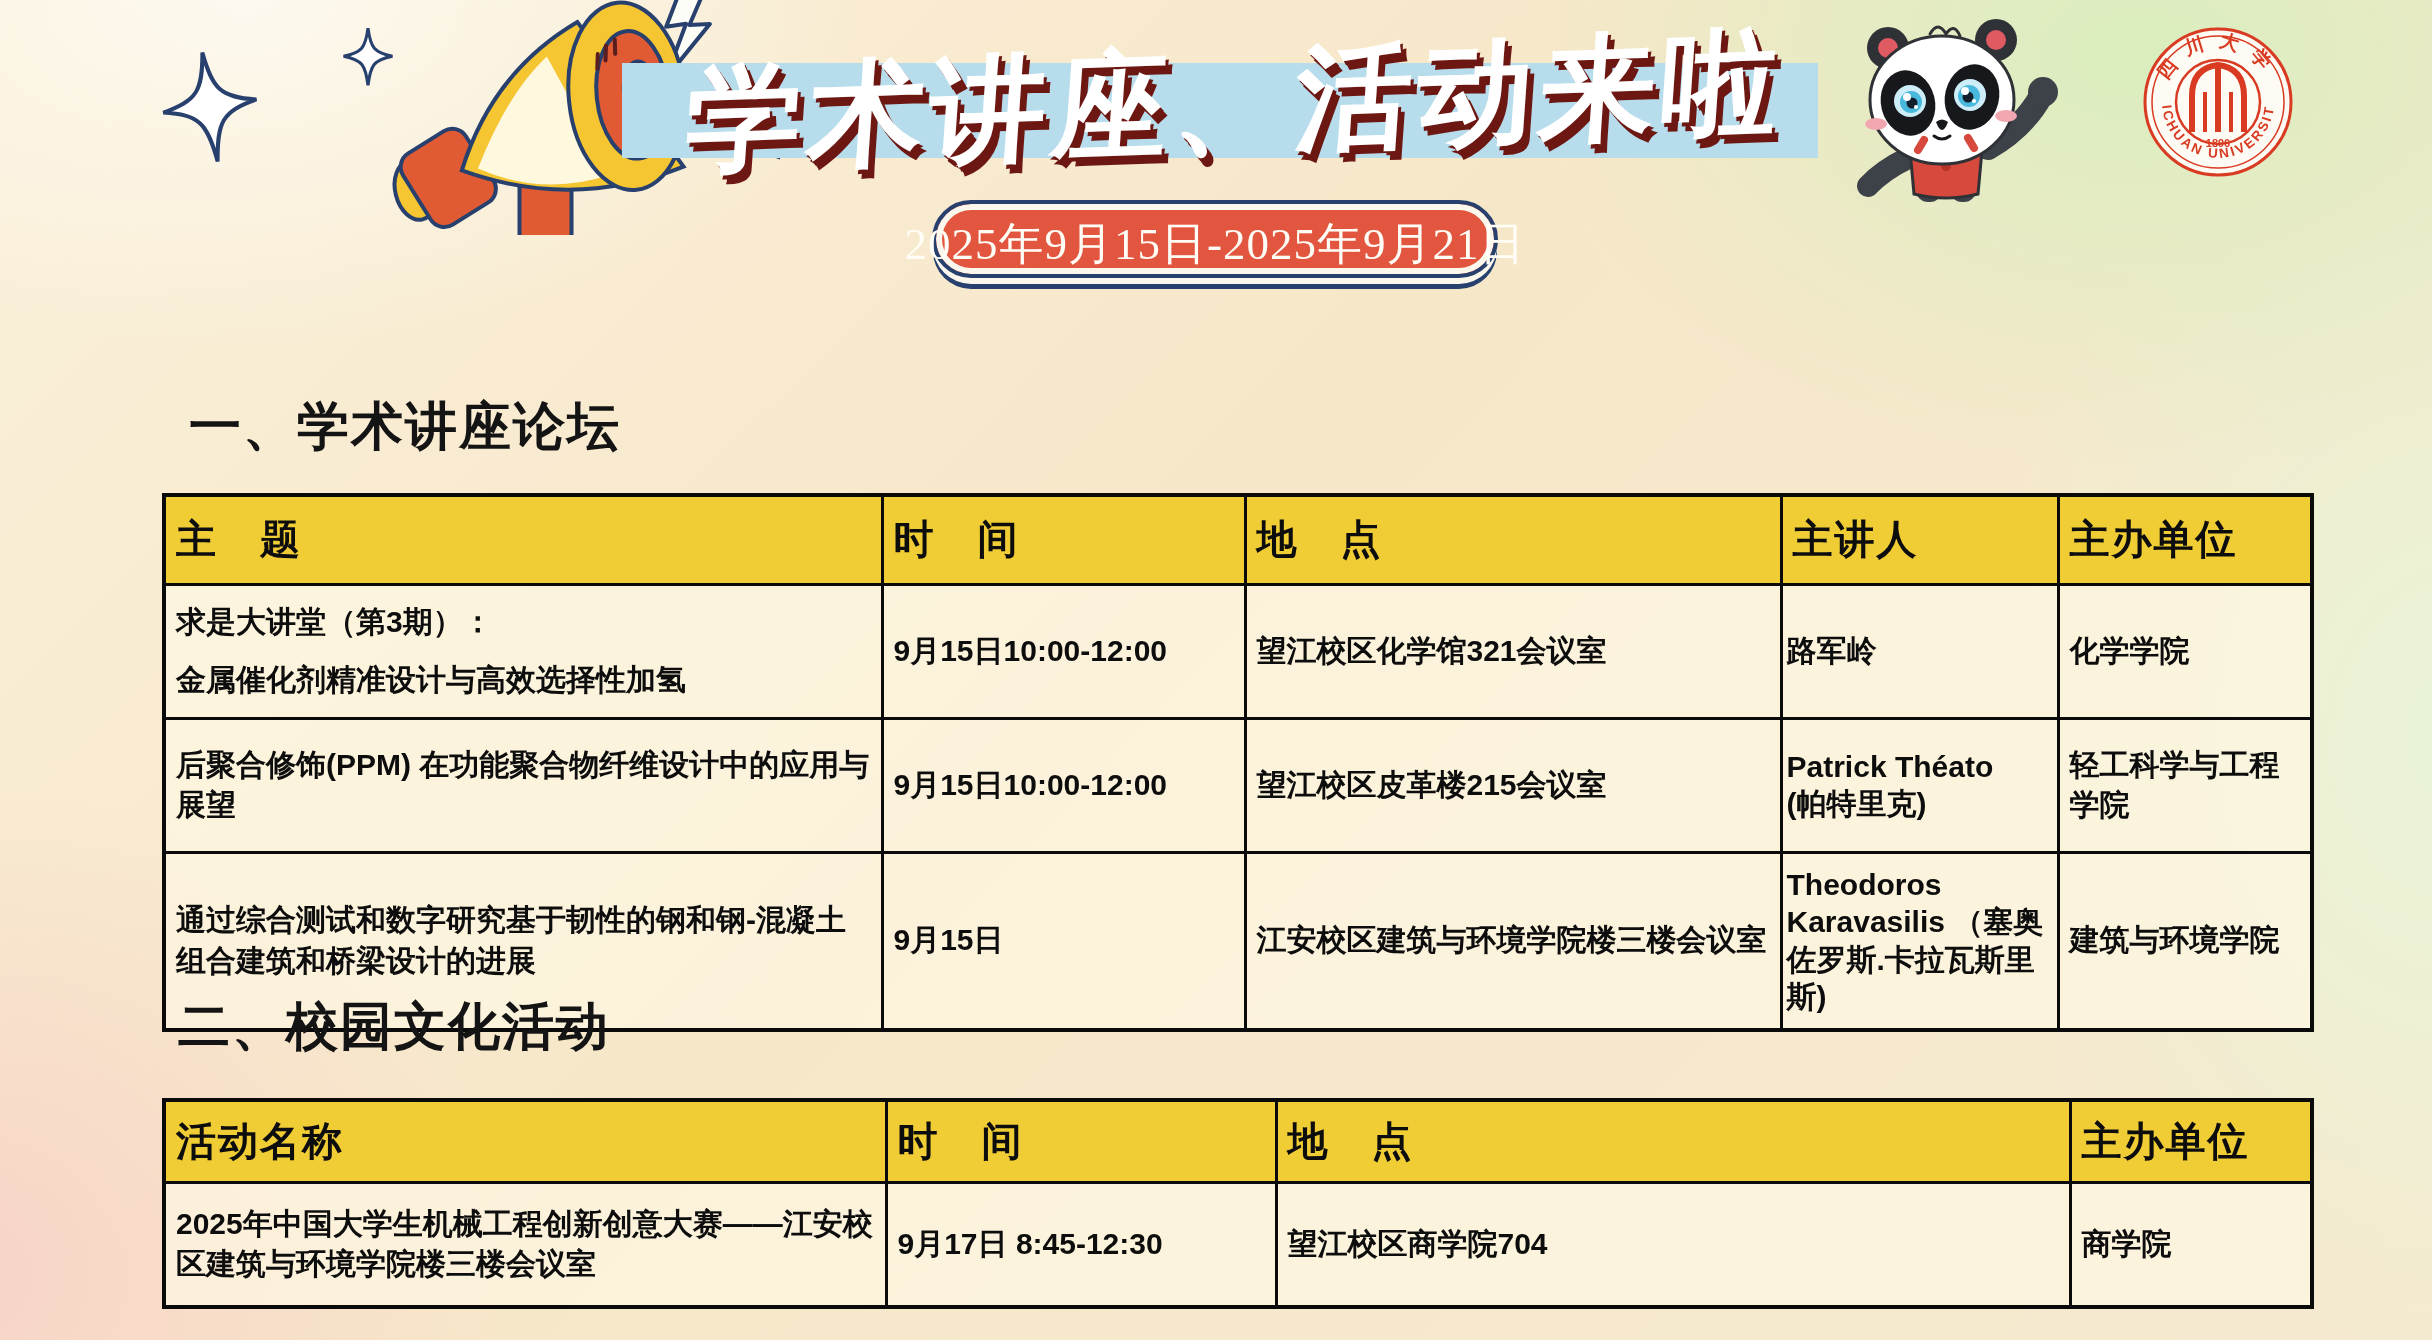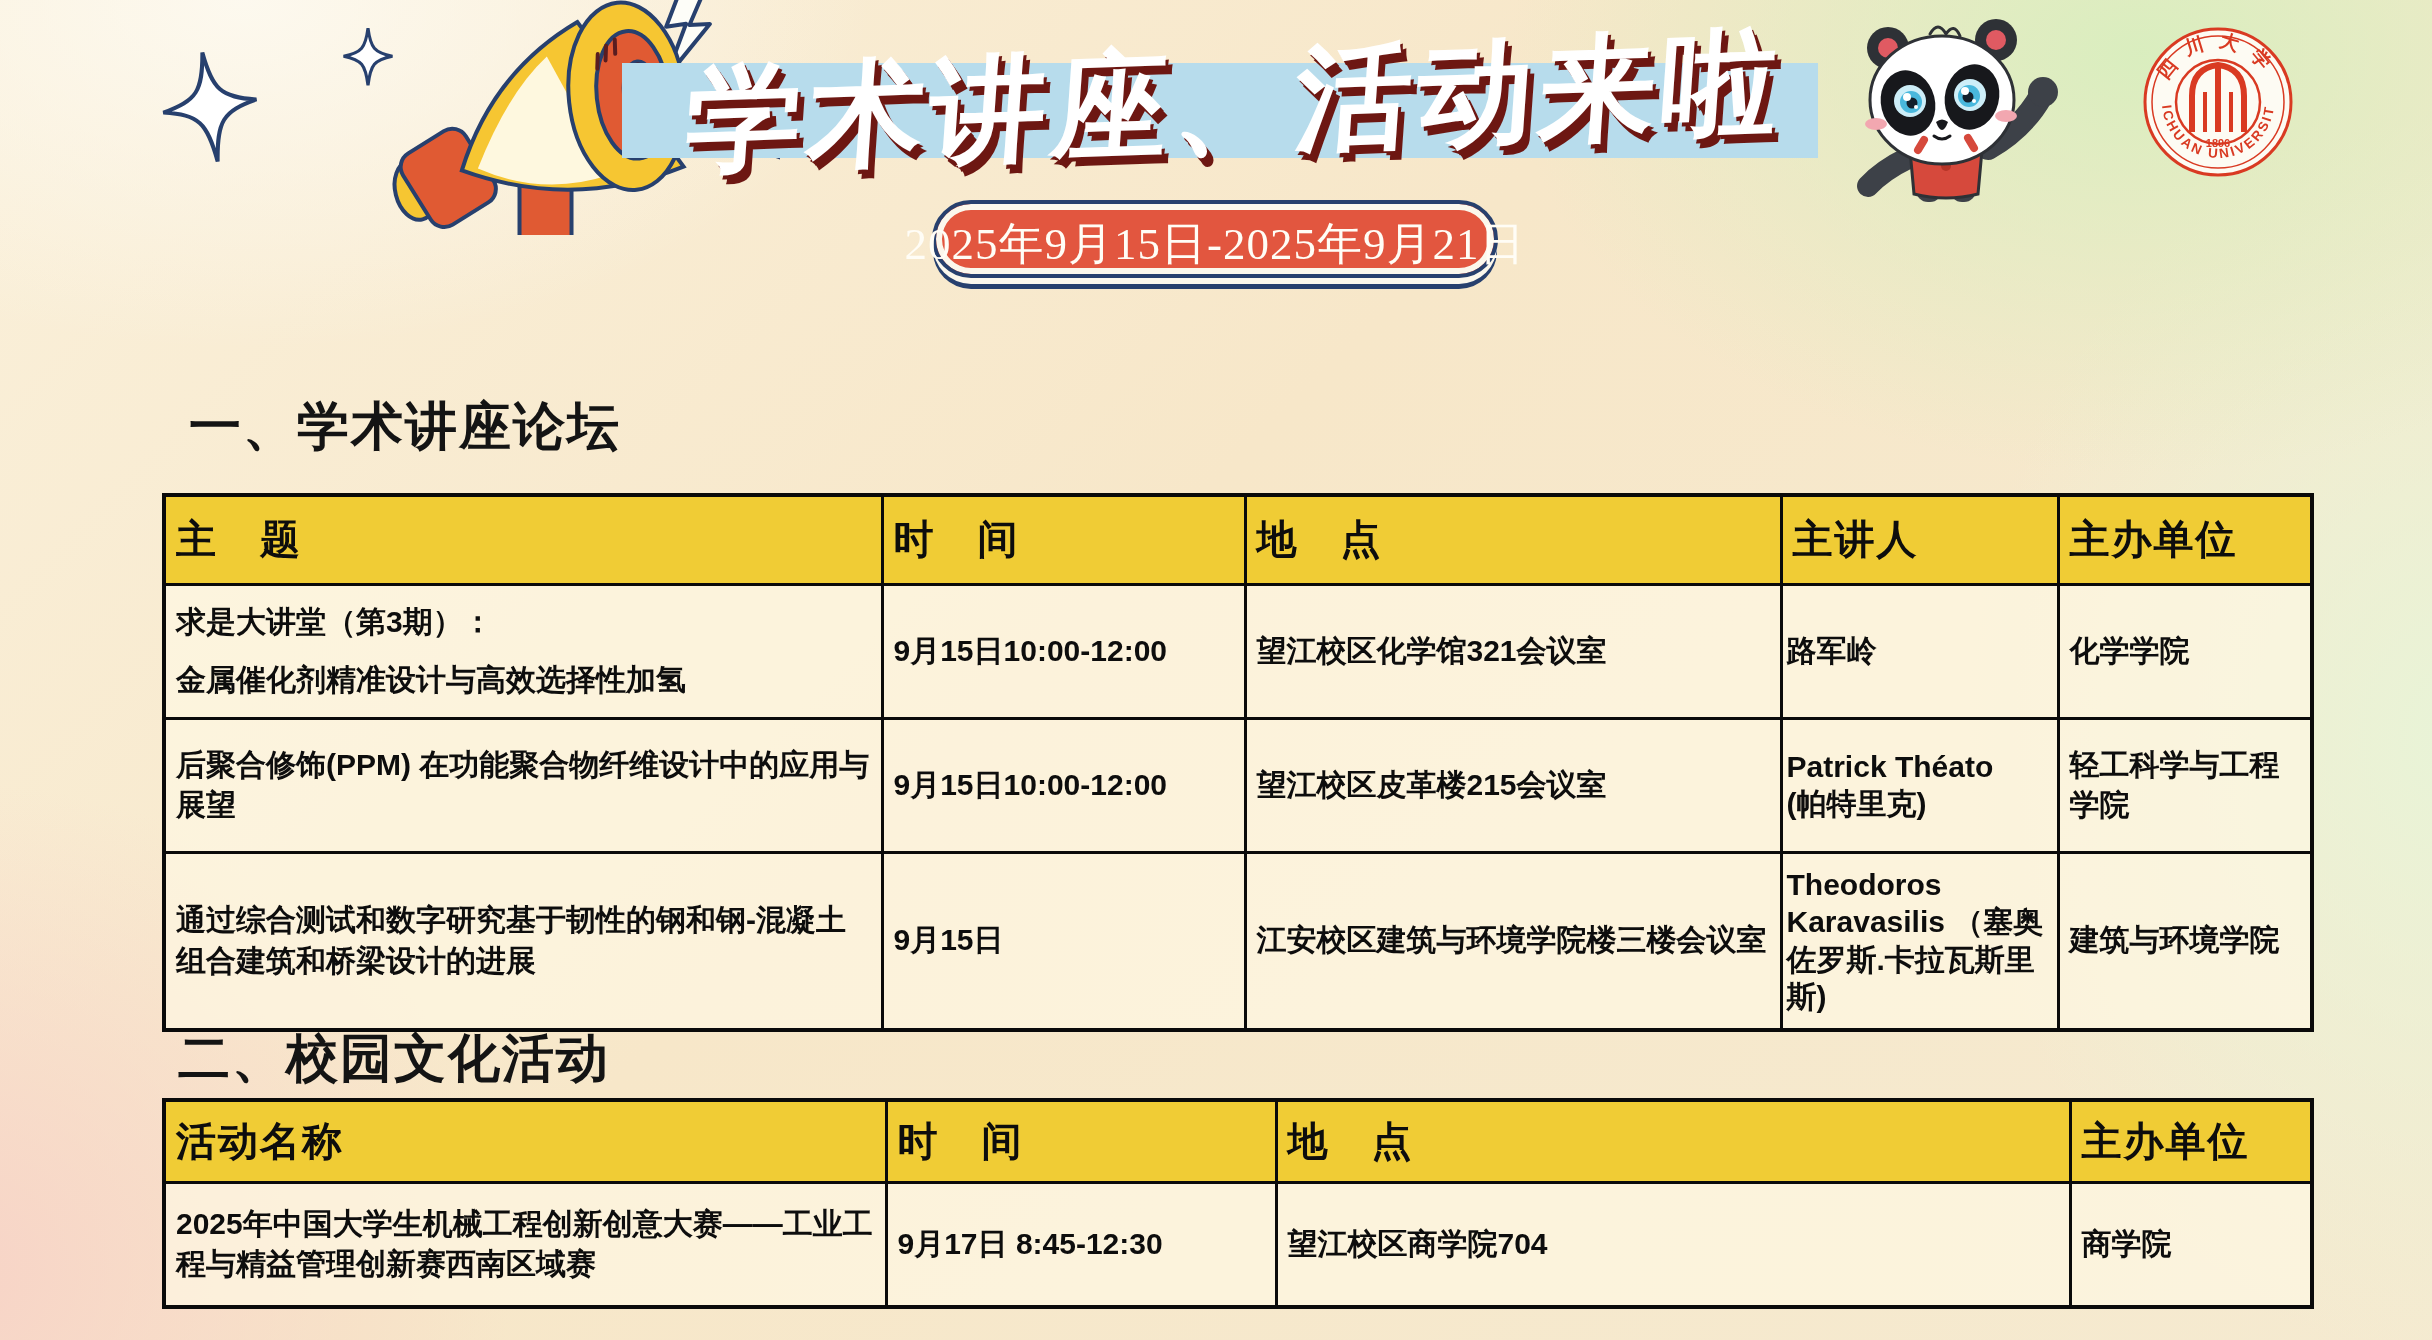--- a/index.html
+++ b/index.html
@@ -39,21 +39,21 @@
     font-size:45px; color:#fffdf6; letter-spacing:1px; white-space:nowrap;
   }
   .art{ position:absolute; }
 
   
   .sec-heading{
     position:absolute; left:178px; font-size:52px; font-weight:600;
     color:#141414; letter-spacing:2px; white-space:nowrap;
   }
   #heading1{ top:392px;margin-left:11px; }
-  #heading2{ top:1024px; }
+  #heading2{ top:992px; }
 
   table.sched{
     position:absolute; left:162px; width:2148px;
     border-collapse:collapse; table-layout:fixed;
     border:4px solid #0a0a0a;
   }
   #table1{ top:493px; }
   #table2{ top:1098px; }
   .sched th, .sched td{
     border:3px solid #0a0a0a; text-align:left; vertical-align:middle;
@@ -237,21 +237,21 @@
         <col style="width:242px">
     </colgroup>
     <tbody>
         <tr class="hdr">
       <th>活动名称</th>
       <th>时　间</th>
       <th>地　点</th>
       <th>主办单位</th>
     </tr>
     <tr class="r0">
-      <td>2025年中国大学生机械工程创新创意大赛——工业工程与精益管理创新赛西南区域赛</td>
+      <td>2025年中国大学生机械工程创新创意大赛——江安校区建筑与环境学院楼三楼会议室</td>
       <td>9月17日 8:45-12:30</td>
       <td>望江校区商学院704</td>
       <td>商学院</td>
     </tr>
   </tbody>
     </table>
 
 </div>
 
 </body></html>

